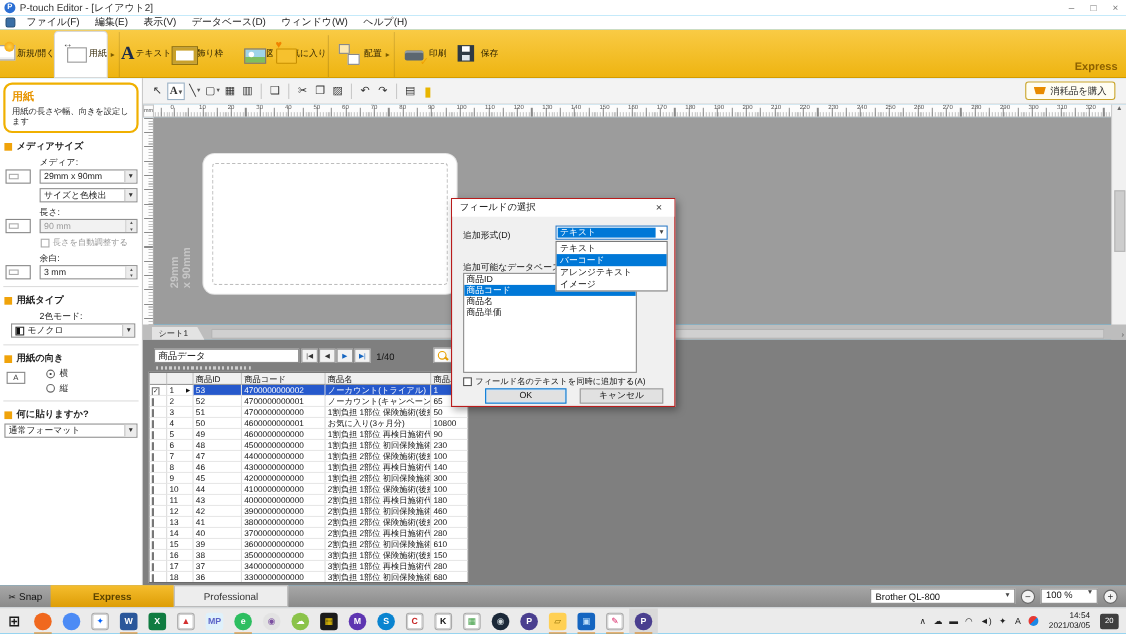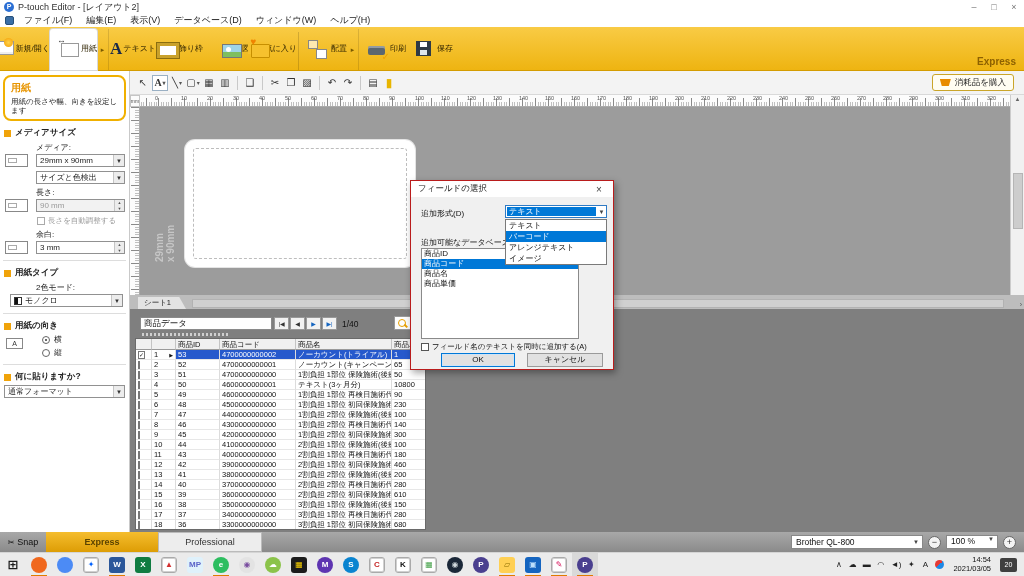--- a/index.html
+++ b/index.html
@@ -450,21 +450,21 @@
           <div>51</div>
           <div>4700000000000</div>
           <div>1割負担 1部位 保険施術(後療のみ)</div>
           <div>50</div>
         </div>
         <div class="trow">
           <div><span class="ckb"></span></div>
           <div class="ncell">4</div>
           <div>50</div>
           <div>4600000000001</div>
-          <div>テキスト(3ヶ月分)</div>
+          <div>お気に入り(3ヶ月分)</div>
           <div>10800</div>
         </div>
         <div class="trow">
           <div><span class="ckb"></span></div>
           <div class="ncell">5</div>
           <div>49</div>
           <div>4600000000000</div>
           <div>1割負担 1部位 再検日施術代</div>
           <div>90</div>
         </div>

